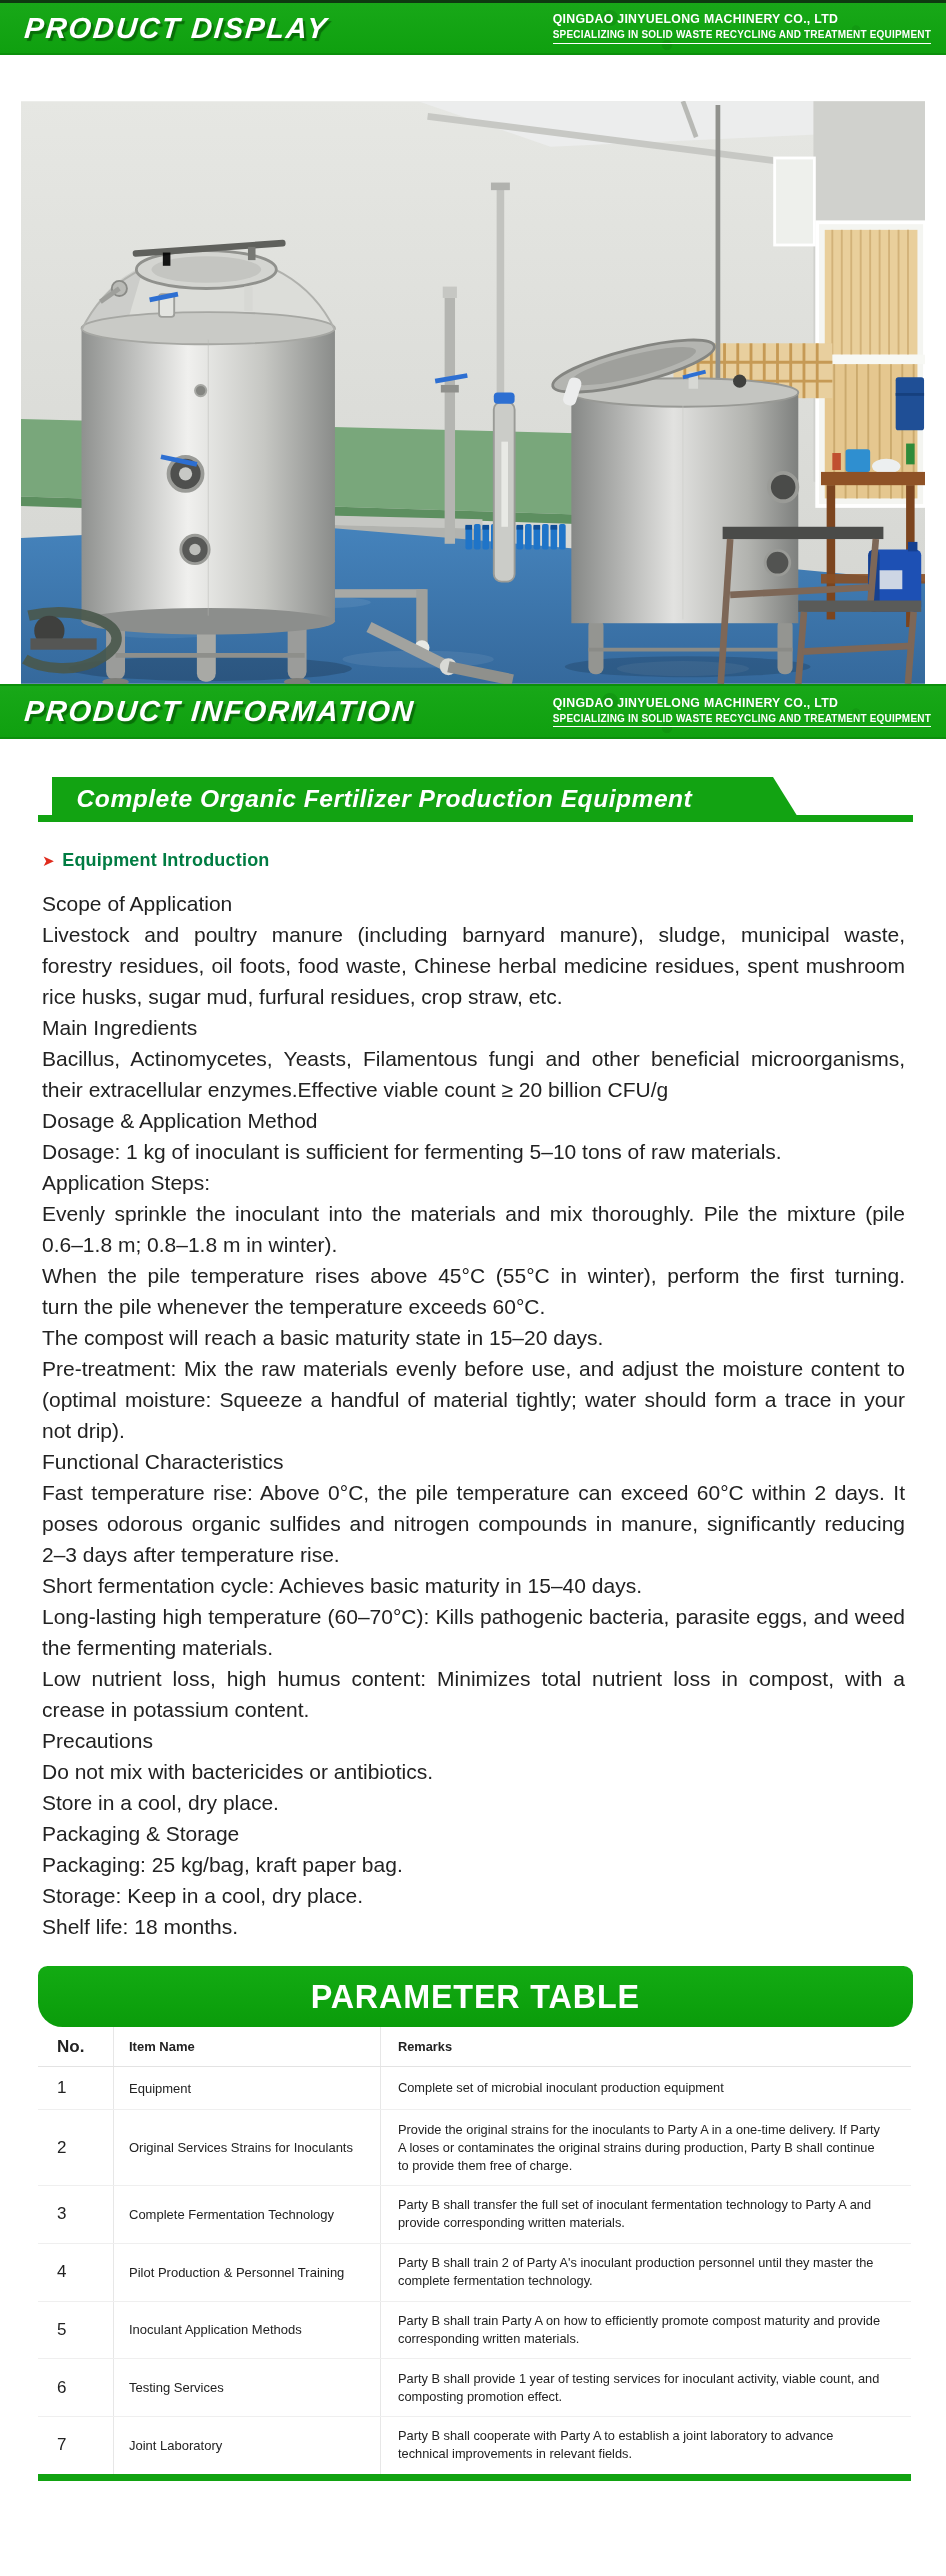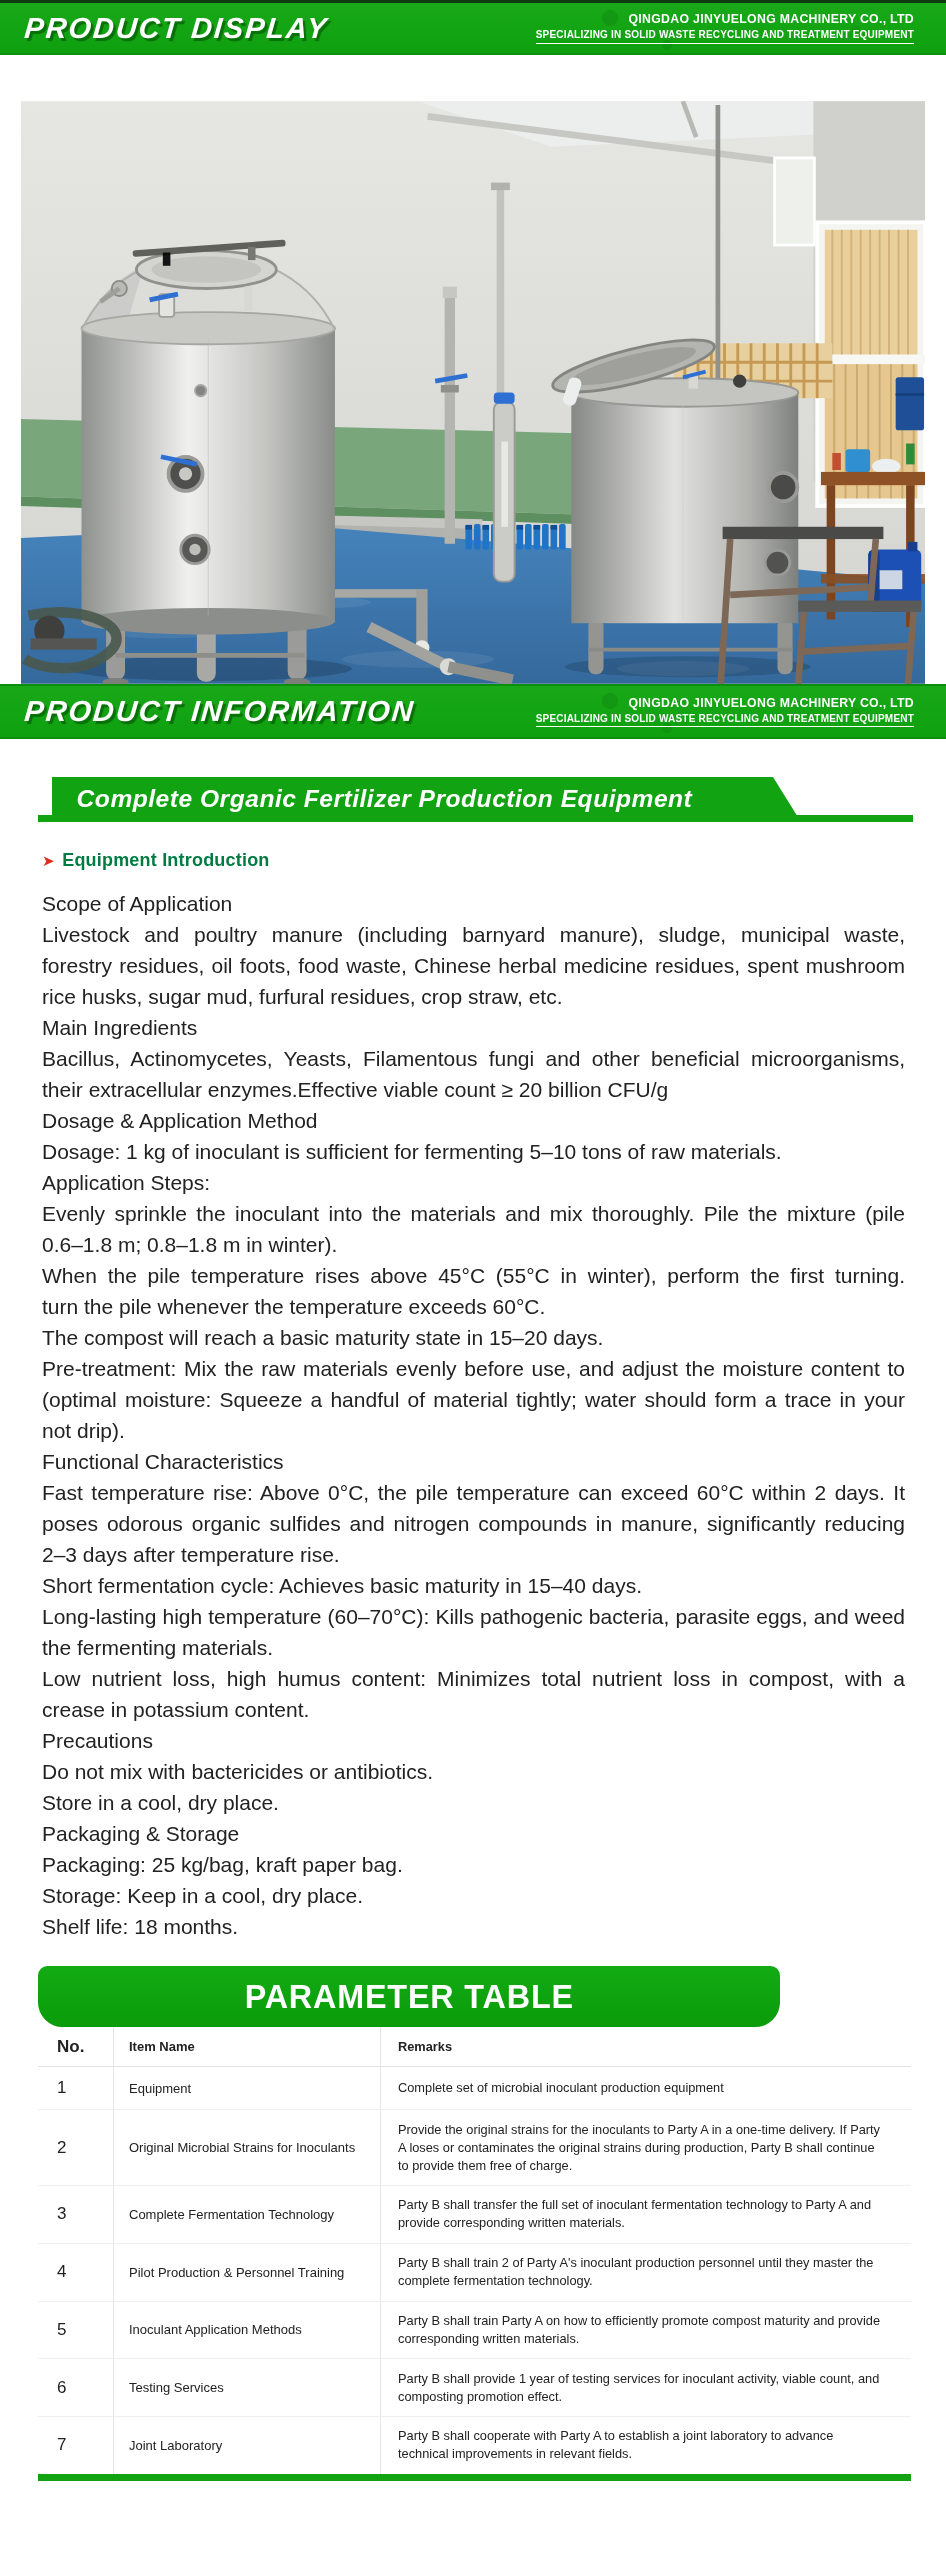--- a/index.html
+++ b/index.html
@@ -17,21 +17,21 @@
     display:flex; align-items:center; justify-content:space-between;
     border-top:3.8px solid #0e3a10; border-bottom:2.8px solid #0c8f0c;
   }
   .green-banner.second { border-top:2.8px solid #0c8f0c; }
   .banner-title {
     color:#fff; font-style:italic; font-weight:bold; font-size:29px; letter-spacing:1.9px;
     padding-left:24.6px; transform:skewX(-5deg);
     text-shadow:2.8px 2.8px 0.9px rgba(0,70,0,.55);
     white-space:nowrap;
   }
-  .banner-right { text-align:right; padding-right:32px; color:#fff; }
+  .banner-right { text-align:left; padding-right:15px; color:#fff; }
   .company { font-size:12.3px; font-weight:bold; letter-spacing:0.3px; margin-bottom:2.8px; }
   .tagline { font-size:10px; font-weight:bold; letter-spacing:0.2px; border-bottom:1.9px solid #fff; padding-bottom:2.8px; }
 
   
   .photo-wrap { margin:46px 21px 0; width:904px; height:583px; overflow:hidden; }
   .photo-wrap svg { display:block; }
 
   
   .ribbon-row { position:relative; margin:38px 38px 0; width:875px; height:45px; }
   .ribbon-bar { position:absolute; left:0; right:0; bottom:0; height:6.6px; background:#12a312; }
@@ -46,21 +46,21 @@
   .intro { padding:24.6px 42px 0; }
   .intro-heading { height:28px; display:flex; align-items:center; gap:7.6px; }
   .arrow { color:#e02b1d; font-size:15px; line-height:28px; }
   .intro-heading .label { color:#007c42; font-weight:bold; font-size:18px; letter-spacing:0.2px; }
   .intro-lines { margin-top:13.2px; width:863px; }
   .line { height:31px; line-height:31px; font-size:21px; color:#222; white-space:nowrap; overflow:visible; }
   .line.full { white-space:normal; text-align:justify; text-align-last:justify; overflow:hidden; }
 
   
   .param-banner {
-    margin:24.6px 38px 0; width:742px; height:61px; box-sizing:border-box;
+    margin:24.6px 38px 0; width:875px; height:61px; box-sizing:border-box;
     background:linear-gradient(#13ab13,#0a9c0a);
     border-radius:9.5px 9.5px 24.6px 24.6px;
     color:#fff; text-align:center; line-height:61px;
   }
   .param-banner span { display:inline-block; font-weight:bold; font-size:34px; letter-spacing:0.9px; transform:scaleX(.95); }
   .param-table { margin:0 38px; width:873px; }
   .pt-header, .pt-row { display:grid; grid-template-columns:76px 267px 1fr; }
   .pt-header { border-bottom:0.9px solid #e3e3e3; }
   .pt-row { border-bottom:0.9px solid #efefef; }
   .pt-row:last-child { border-bottom:none; }
@@ -430,21 +430,21 @@
     <div>
 
         <div class="pt-row">
           <div class="pt-cell sep cell-no">1</div>
           <div class="pt-cell sep cell-item">Equipment</div>
           <div class="pt-cell cell-remarks">Complete set of microbial inoculant production equipment</div>
         </div>
 
         <div class="pt-row">
           <div class="pt-cell sep cell-no">2</div>
-          <div class="pt-cell sep cell-item">Original Microbial Strains for Inoculants</div>
+          <div class="pt-cell sep cell-item">Original Services Strains for Inoculants</div>
           <div class="pt-cell cell-remarks">Provide the original strains for the inoculants to Party A in a one-time delivery. If Party A loses or contaminates the original strains during production, Party B shall continue to provide them free of charge.</div>
         </div>
 
         <div class="pt-row">
           <div class="pt-cell sep cell-no">3</div>
           <div class="pt-cell sep cell-item">Complete Fermentation Technology</div>
           <div class="pt-cell cell-remarks">Party B shall transfer the full set of inoculant fermentation technology to Party A and provide corresponding written materials.</div>
         </div>
 
         <div class="pt-row">

